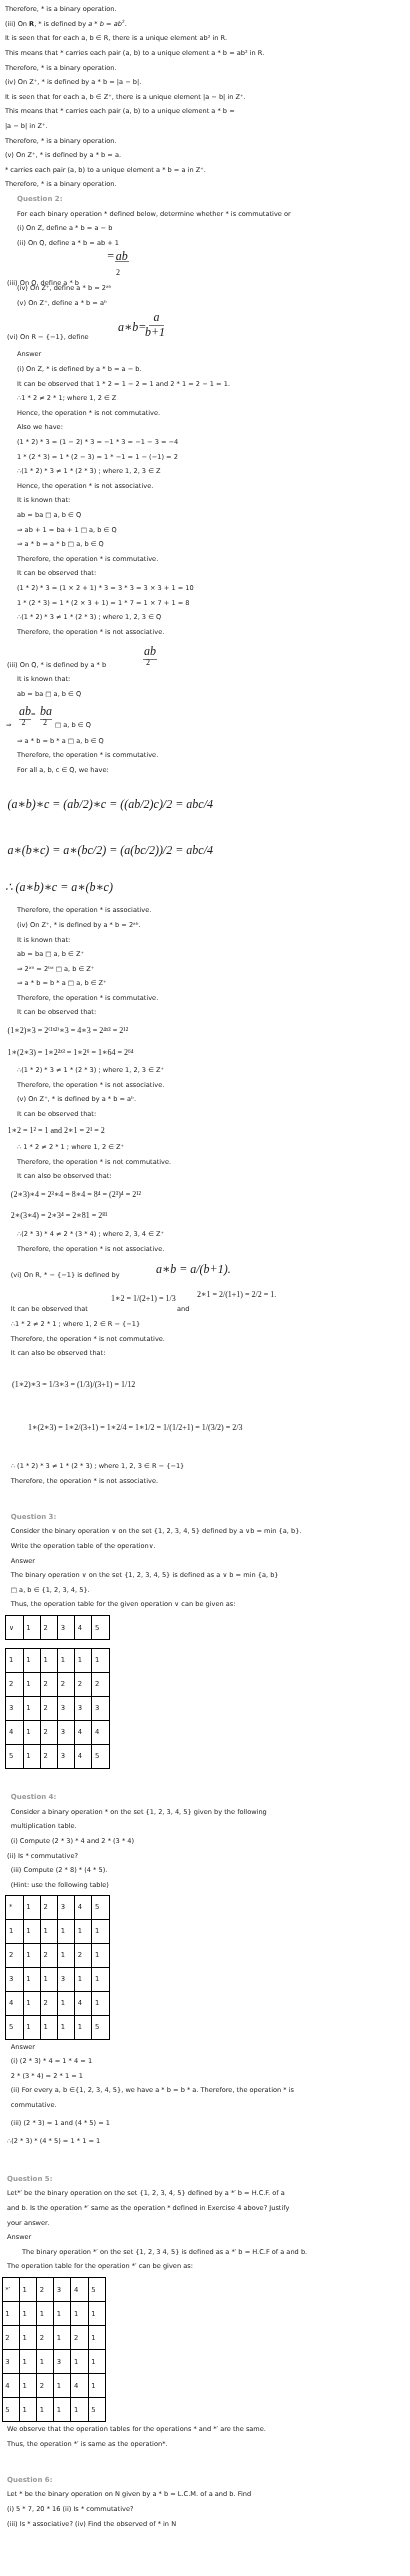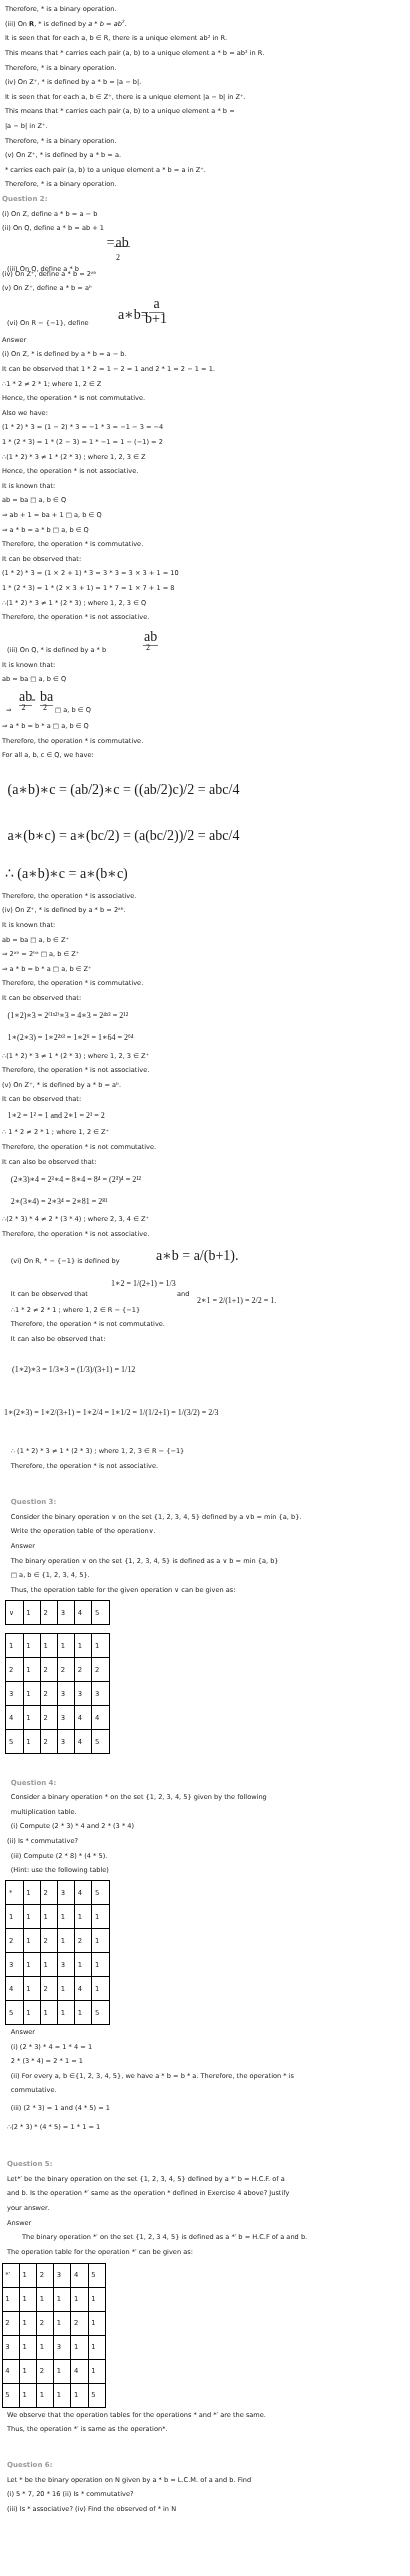--- a/index.html
+++ b/index.html
@@ -2,33 +2,33 @@
 <html style="font-size:8.6px"><head>
 <meta charset="utf-8">
 <style>
   html, body { margin: 0; padding: 0; background: #ffffff; }
   body { width: 411px; height: 2576px; overflow: hidden; position: relative;
          font-family: "DejaVu Sans", sans-serif; font-size: 6.6px; color: #1a1a1a; }
   .qh { color: #9a9a9a; font-weight: bold; font-size: 7px; }
   b { font-weight: bold; }
   i { font-style: italic; }
   sup { font-size: 4.3px; vertical-align: 2.7px; line-height: 0; }
-  .serif { font-family: "Liberation Serif", "DejaVu Serif", serif; font-size: 14px; }
+  .serif { font-family: "Liberation Serif", "DejaVu Serif", serif; font-style: italic; font-size: 12px; }
   .serif-up { font-family: "Liberation Serif", "DejaVu Serif", serif; font-size: 8px; }
   .frac { display: inline-block; vertical-align: middle; text-align: center; line-height: 7.6px; margin: 0 0.5px; }
   .frac > span { display: block; }
   .frac > span.num { border-bottom: 0.5px solid #777; padding: 0 1.1px; }
 </style>
 </head>
 <body>
 
 <div id="flow" style="position:absolute;left:0;top:0;width:411px;background:#fff;">
   <style>
     #flow .r { height: 14.6px; line-height: 14.6px; padding-left: 4.9px; white-space: nowrap; }
-    #flow .r.in { padding-left: 2px; }
+    #flow .r.in { padding-left: 17px; }
     #flow .xtall { height: 32px; padding-left: 4.9px; white-space: nowrap; position: relative; }
     #flow .tbl { margin-left: 5.4px; border-collapse: collapse; }
     #flow .tbl td { border: 1.1px solid #000; width: 13.5px; height: 23px; padding: 0 0 0 2.7px; font-size: 6.8px; }
   </style>
 
   <div style="height:2.2px"></div>
   <div class="r">Therefore, * is a binary operation.</div>
   <div class="r"><span>(iii) On </span><b>R</b><span>, * is defined by </span><i>a * b = ab</i><sup>2</sup>.</div>
   <div class="r">It is seen that for each a, b ∈ R, there is a unique element ab² in R.</div>
   <div class="r">This means that * carries each pair (a, b) to a unique element a * b = ab² in R.</div>
@@ -36,20 +36,21 @@
   <div class="r">(iv) On Z⁺, * is defined by a * b = |a − b|.</div>
   <div class="r">It is seen that for each a, b ∈ Z⁺, there is a unique element |a − b| in Z⁺.</div>
   <div class="r">This means that * carries each pair (a, b) to a unique element a * b =</div>
   <div class="r">|a − b| in Z⁺.</div>
   <div class="r">Therefore, * is a binary operation.</div>
   <div class="r">(v) On Z⁺, * is defined by a * b = a.</div>
   <div class="r">* carries each pair (a, b) to a unique element a * b = a in Z⁺.</div>
   <div class="r">Therefore, * is a binary operation.</div>
 
   <div class="r in qh">Question 2:</div>
+  <div class="r in">For each binary operation * defined below, determine whether * is commutative or</div>
   <div class="r in">(i) On Z, define a * b = a − b</div>
   <div class="r in">(ii) On Q, define a * b = ab + 1</div>
   <div class="xtall" style="padding-left:7px;height:31px">
     <span style="position:absolute;top:29px">(iii) On Q, define a * b</span>
     <span class="frac serif" style="position:absolute;left:106px;top:3.2px">=<span class="num" style="display:inline-block">ab</span></span>
     <span class="serif-up" style="position:absolute;left:116px;top:17.3px">2</span>
   </div>
   <div class="r in">(iv) On Z⁺, define a * b = 2ᵃᵇ</div>
   <div class="r in">(v) On Z⁺, define a * b = aᵇ</div>
   <div class="xtall" style="padding-left:7px;height:37px">
@@ -127,27 +128,27 @@
   <div class="r in"> Therefore, the operation * is not associative.</div>
 
   <div class="xtall" style="padding-left:10.8px;height:30px">
     <span style="position:absolute;top:15px">(vi) On R, * − {−1} is defined by</span>
     <span class="serif" style="position:absolute;left:156px;top:5.4px">a∗b = a/(b+1).</span>
   </div>
   <div class="xtall" style="padding-left:10.8px;height:31px">
     <span style="position:absolute;top:18.4px">It can be observed that</span>
     <span class="serif-up" style="position:absolute;left:111px;top:7.6px">1∗2 = 1/(2+1) = 1/3</span>
     <span style="position:absolute;left:177px;top:18.4px">and</span>
-    <span class="serif-up" style="position:absolute;left:197px;top:24px">2∗1 = 2/(1+1) = 2/2 = 1.</span>
+    <span class="serif-up" style="position:absolute;left:197px;top:4px">2∗1 = 2/(1+1) = 2/2 = 1.</span>
   </div>
   <div class="r in" style="padding-left:10.8px">∴1 * 2 ≠ 2 * 1 ; where 1, 2 ∈ R − {−1}</div>
   <div class="r in" style="padding-left:10.8px">Therefore, the operation * is not commutative.</div>
   <div class="r in" style="padding-left:10.8px">It can also be observed that:</div>
   <div class="xtall serif-up" style="padding-left:12px;height:48px;line-height:48px">(1∗2)∗3 = 1/3∗3 = (1/3)/(3+1) = 1/12</div>
-  <div class="xtall serif-up" style="padding-left:4px;height:50px;line-height:38px">1∗(2∗3) = 1∗2/(3+1) = 1∗2/4 = 1∗1/2 = 1/(1/2+1) = 1/(3/2) = 2/3</div>
+  <div class="xtall serif-up" style="padding-left:28px;height:50px;line-height:38px">1∗(2∗3) = 1∗2/(3+1) = 1∗2/4 = 1∗1/2 = 1/(1/2+1) = 1/(3/2) = 2/3</div>
   <div class="r in" style="padding-left:10.8px">∴ (1 * 2) * 3 ≠ 1 * (2 * 3) ; where 1, 2, 3 ∈ R − {−1}</div>
   <div class="r in" style="padding-left:10.8px">Therefore, the operation * is not associative.</div>
 
   <div style="height:21.6px"></div>
 
   <div class="r qh" style="padding-left:10.8px">Question 3:</div>
   <div class="r" style="padding-left:10.8px">Consider the binary operation ∨ on the set {1, 2, 3, 4, 5} defined by a ∨b = min {a, b}.</div>
   <div class="r" style="padding-left:10.8px">Write the operation table of the operation∨.</div>
   <div class="r" style="padding-left:10.8px">Answer</div>
   <div class="r" style="padding-left:10.8px">The binary operation ∨ on the set {1, 2, 3, 4, 5} is defined as a ∨ b = min {a, b}</div>

